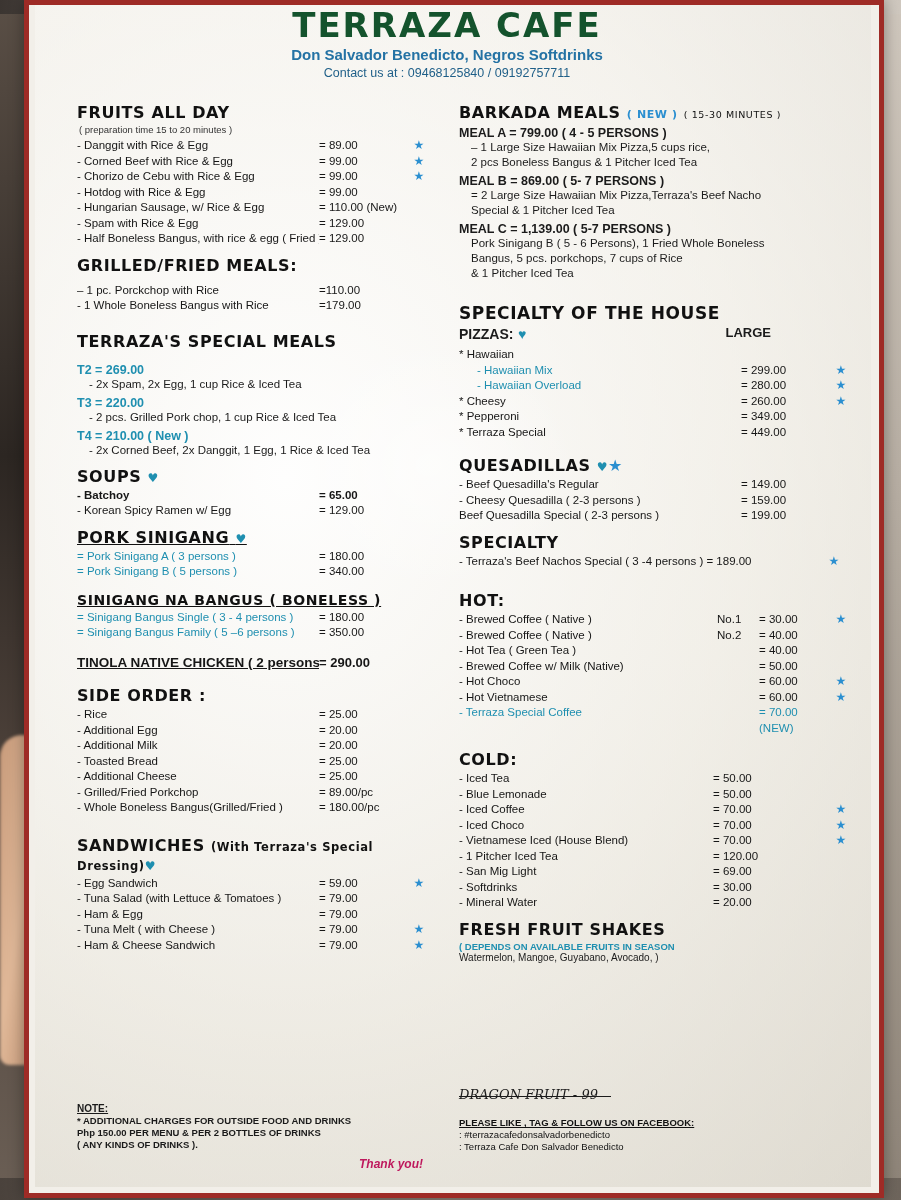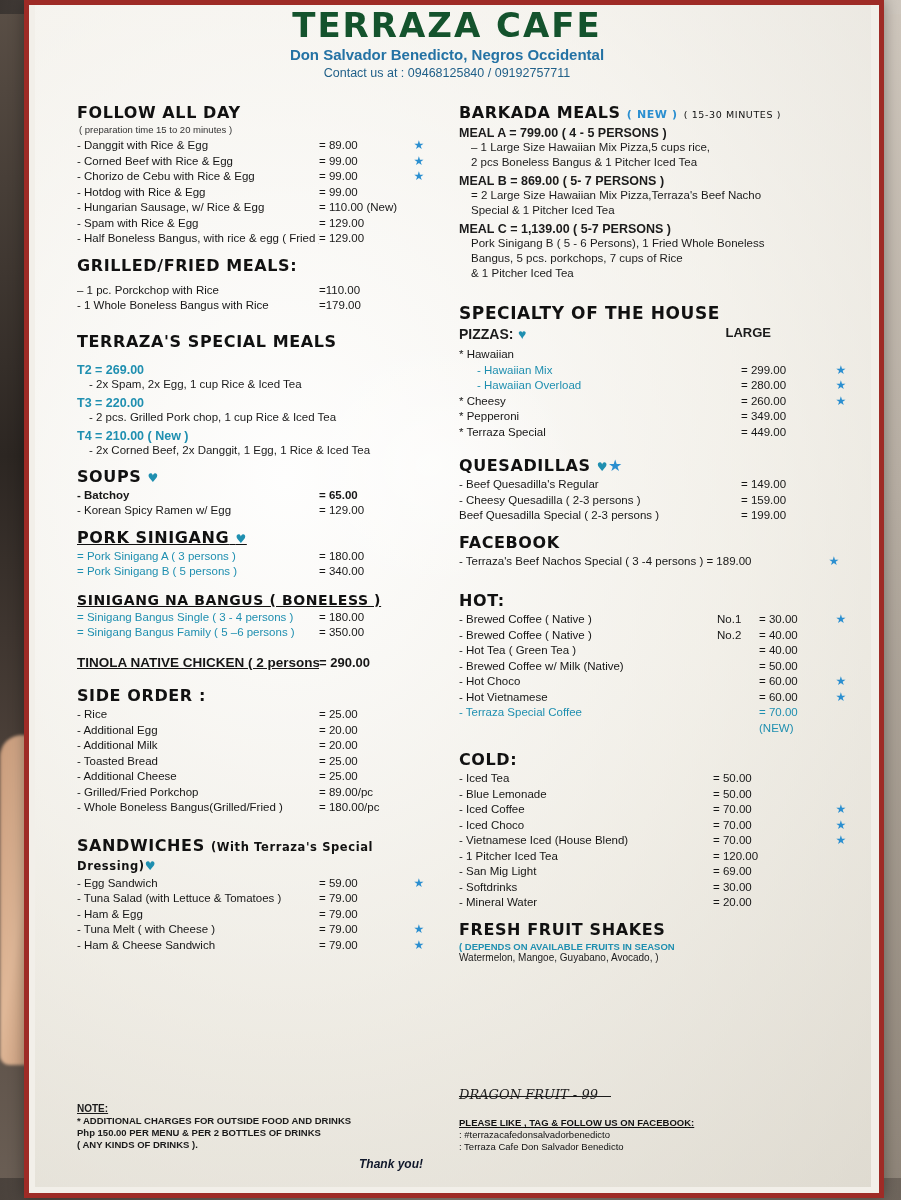--- a/index.html
+++ b/index.html
@@ -72,21 +72,21 @@
   .heart{color:#1f8fb0;font-size:12px;}
 
   .hdr-line{font-size:12.5px;font-weight:bold;margin-top:4px;}
   .ind{padding-left:12px;font-size:11.5px;line-height:15px;}
 
   .large-label{position:absolute;right:8px;top:0;font-size:13px;font-weight:bold;}
 
   
   .note{position:absolute;left:48px;top:1098px;width:380px;font-size:9.5px;line-height:12px;color:#1a1a1a;}
   .note .nt{font-weight:bold;text-decoration:underline;font-size:10px;}
-  .thank{position:absolute;left:330px;top:1152px;font-size:12px;font-weight:bold;font-style:italic;color:#0f172a;}
+  .thank{position:absolute;left:330px;top:1152px;font-size:12px;font-weight:bold;font-style:italic;color:#be185d;}
   .fb{position:absolute;left:430px;top:1112px;width:390px;font-size:9.5px;line-height:12px;color:#111;}
   .fb .u{text-decoration:underline;font-weight:bold;}
   .hand-note{position:absolute;left:430px;top:1082px;font-size:13px;color:#1b1b1b;
     font-family:"DejaVu Serif", serif;font-style:italic;}
   .hand-note .strike{position:absolute;left:0;top:9px;width:152px;height:1px;background:#1b1b1b;}
 </style>
 </head>
 <body>
 
 <div class="bg-left"></div>
@@ -94,28 +94,28 @@
 <div class="bg-right"></div>
 <div class="bg-top"></div>
 <div class="bg-bottom"></div>
 
 <div class="board">
   <div class="paper"></div>
   <div class="glare"></div>
 
   <div class="head">
     <div class="title">TERRAZA CAFE</div>
-    <div class="subtitle">Don Salvador Benedicto, Negros Occidental</div>
+    <div class="subtitle">Don Salvador Benedicto, Negros Softdrinks</div>
     <div class="contact">Contact us at : 09468125840 / 09192757711</div>
   </div>
 
   <div class="col colL">
 
     <div class="grp">
-      <h2 class="sec">FOLLOW ALL DAY</h2>
+      <h2 class="sec">FRUITS ALL DAY</h2>
       <div class="note-small">( preparation time 15 to 20 minutes )</div>
       <div class="row">
           <span class="n">- Danggit with Rice &amp; Egg</span>
           <span class="p">=  89.00</span>
           <span class="st">★</span>
         </div>
       <div class="row">
           <span class="n">- Corned Beef with Rice &amp; Egg</span>
           <span class="p">=  99.00</span>
           <span class="st">★</span>
@@ -370,21 +370,21 @@
           <span class="st"></span>
         </div>
       <div class="row">
           <span class="n">   Beef Quesadilla Special ( 2-3 persons )</span>
           <span class="p">=  199.00</span>
           <span class="st"></span>
         </div>
     </div>
 
     <div class="grp" style="margin-top:6px">
-      <h2 class="sec">FACEBOOK</h2>
+      <h2 class="sec">SPECIALTY</h2>
       <div class="row">
           <span class="n">-  Terraza's Beef Nachos Special ( 3 -4 persons )  =  189.00</span>
           <span class="st" style="width:30px">★</span>
         </div>
     </div>
 
     <div class="grp" style="margin-top:22px">
       <h2 class="sec">HOT:</h2>
       <div class="row">
           <span class="n">- Brewed Coffee ( Native )</span>

